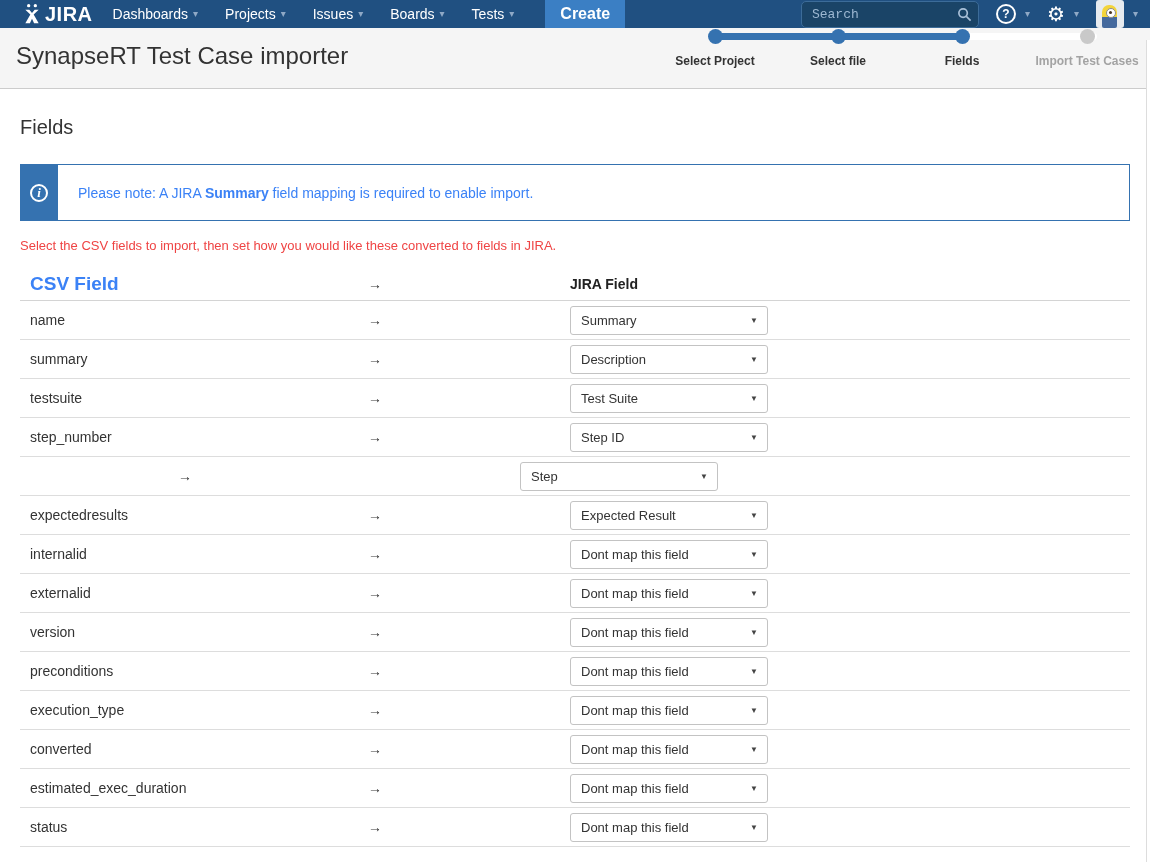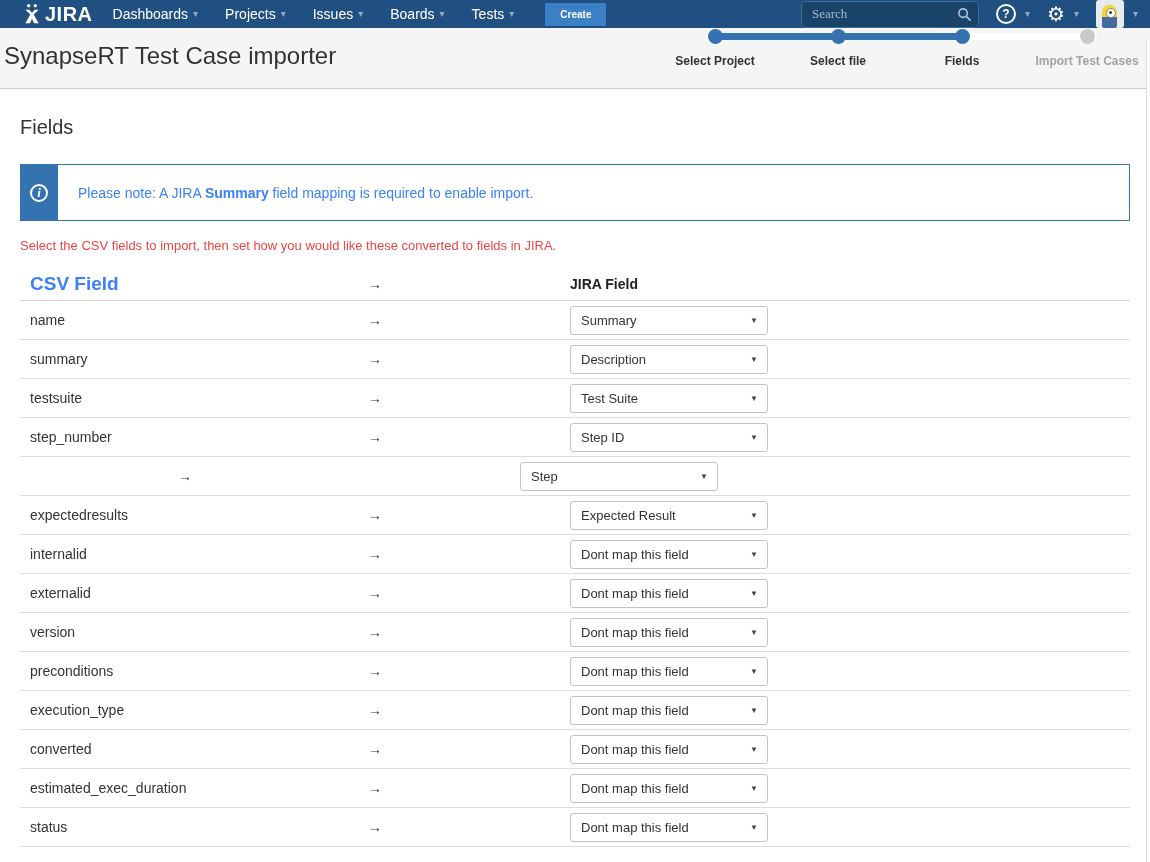--- a/index.html
+++ b/index.html
@@ -6,37 +6,37 @@
   body { font-family:"Liberation Sans", sans-serif; background:#fff; }
   .page { position:relative; width:1150px; height:862px; overflow:hidden; background:#fff; }
 
   
   .navbar { position:relative; display:flex; align-items:center; height:28px; background:#205081; padding:0 12px 0 22px; color:#fff; }
   .logo { display:flex; align-items:center; gap:3px; cursor:pointer; margin-right:20px; }
   .logo-text { font-size:20px; font-weight:bold; letter-spacing:0.5px; }
   .nav-items { display:flex; align-items:center; }
   .nav-item { display:flex; align-items:center; font-size:14px; color:#fff; margin-right:27px; cursor:pointer; white-space:nowrap; }
   .caret { font-size:10px; color:#8fa9c6; margin-left:5px; line-height:1; }
-  .create-btn { background:#3b7fc4; border:none; color:#fff; font-family:inherit; font-size:10px; font-weight:bold; padding:6px 15px; border-radius:1px; cursor:pointer; margin-left:4px; }
+  .create-btn { background:#3b7fc4; border:none; color:#fff; font-family:inherit; font-size:16px; font-weight:bold; padding:6px 15px; border-radius:1px; cursor:pointer; margin-left:4px; }
   .nav-right { margin-left:auto; display:flex; align-items:center; gap:17px; }
   .searchbox { position:relative; }
-  .searchbox input { width:178px; height:27px; background:#1a4467; border:1px solid #3c6c99; border-radius:5px; color:#cfe0f0; font-family:Liberation Serif, serif; font-size:13px; padding:0 28px 0 10px; outline:none; }
+  .searchbox input { width:178px; height:27px; background:#1a4467; border:1px solid #3c6c99; border-radius:5px; color:#cfe0f0; font-family:Liberation Mono, monospace; font-size:13px; padding:0 28px 0 10px; outline:none; }
   .searchbox input::placeholder { color:#9db8d2; }
   .search-icon { position:absolute; right:7px; top:6px; }
   .icon-group { display:flex; align-items:center; gap:4px; cursor:pointer; }
   .help-circle { width:20px; height:20px; border:2px solid #fff; border-radius:50%; display:flex; align-items:center; justify-content:center; font-size:12px; font-weight:bold; color:#fff; }
   .gear { font-size:20px; color:#fff; line-height:1; }
   .avatar { width:28px; height:28px; background:#e7ebef; border-radius:3px; overflow:hidden; display:flex; justify-content:center; align-items:flex-end; }
   .minion { width:15px; height:23px; background:linear-gradient(#f3d43b 54%, #44699d 54%); border-radius:7px 7px 2px 2px; position:relative; }
   .minion::before { content:""; position:absolute; left:3.5px; top:3px; width:8px; height:8px; background:#fff; border:1.5px solid #8a8a8a; border-radius:50%; }
   .minion::after { content:""; position:absolute; left:6.5px; top:6px; width:3px; height:3px; background:#4a3522; border-radius:50%; }
 
   
   .page-header { position:relative; height:61px; background:#f5f5f5; border-bottom:1px solid #ccc; }
-  .page-title { font-size:24px; font-weight:400; color:#333; padding:14px 0 0 4px; }
+  .page-title { font-size:24px; font-weight:400; color:#333; padding:14px 0 0 4px;margin-left:12px; }
   .steps { position:absolute; left:660px; top:0; width:495px; height:61px; }
   .track { position:absolute; top:5px; height:7px; border-radius:4px; }
   .track-done { left:53px; width:251px; background:#3572b0; }
   .track-todo { left:302px; width:135px; background:#fff; }
   .dot { position:absolute; top:1px; width:15px; height:15px; border-radius:50%; background:#3572b0; }
   .dot.inactive { background:#c9c9c9; }
   .step-label { position:absolute; top:26px; width:130px; text-align:center; font-size:12px; font-weight:bold; color:#333; }
   .step-label.inactive { color:#a3a3a3; }
 
   

